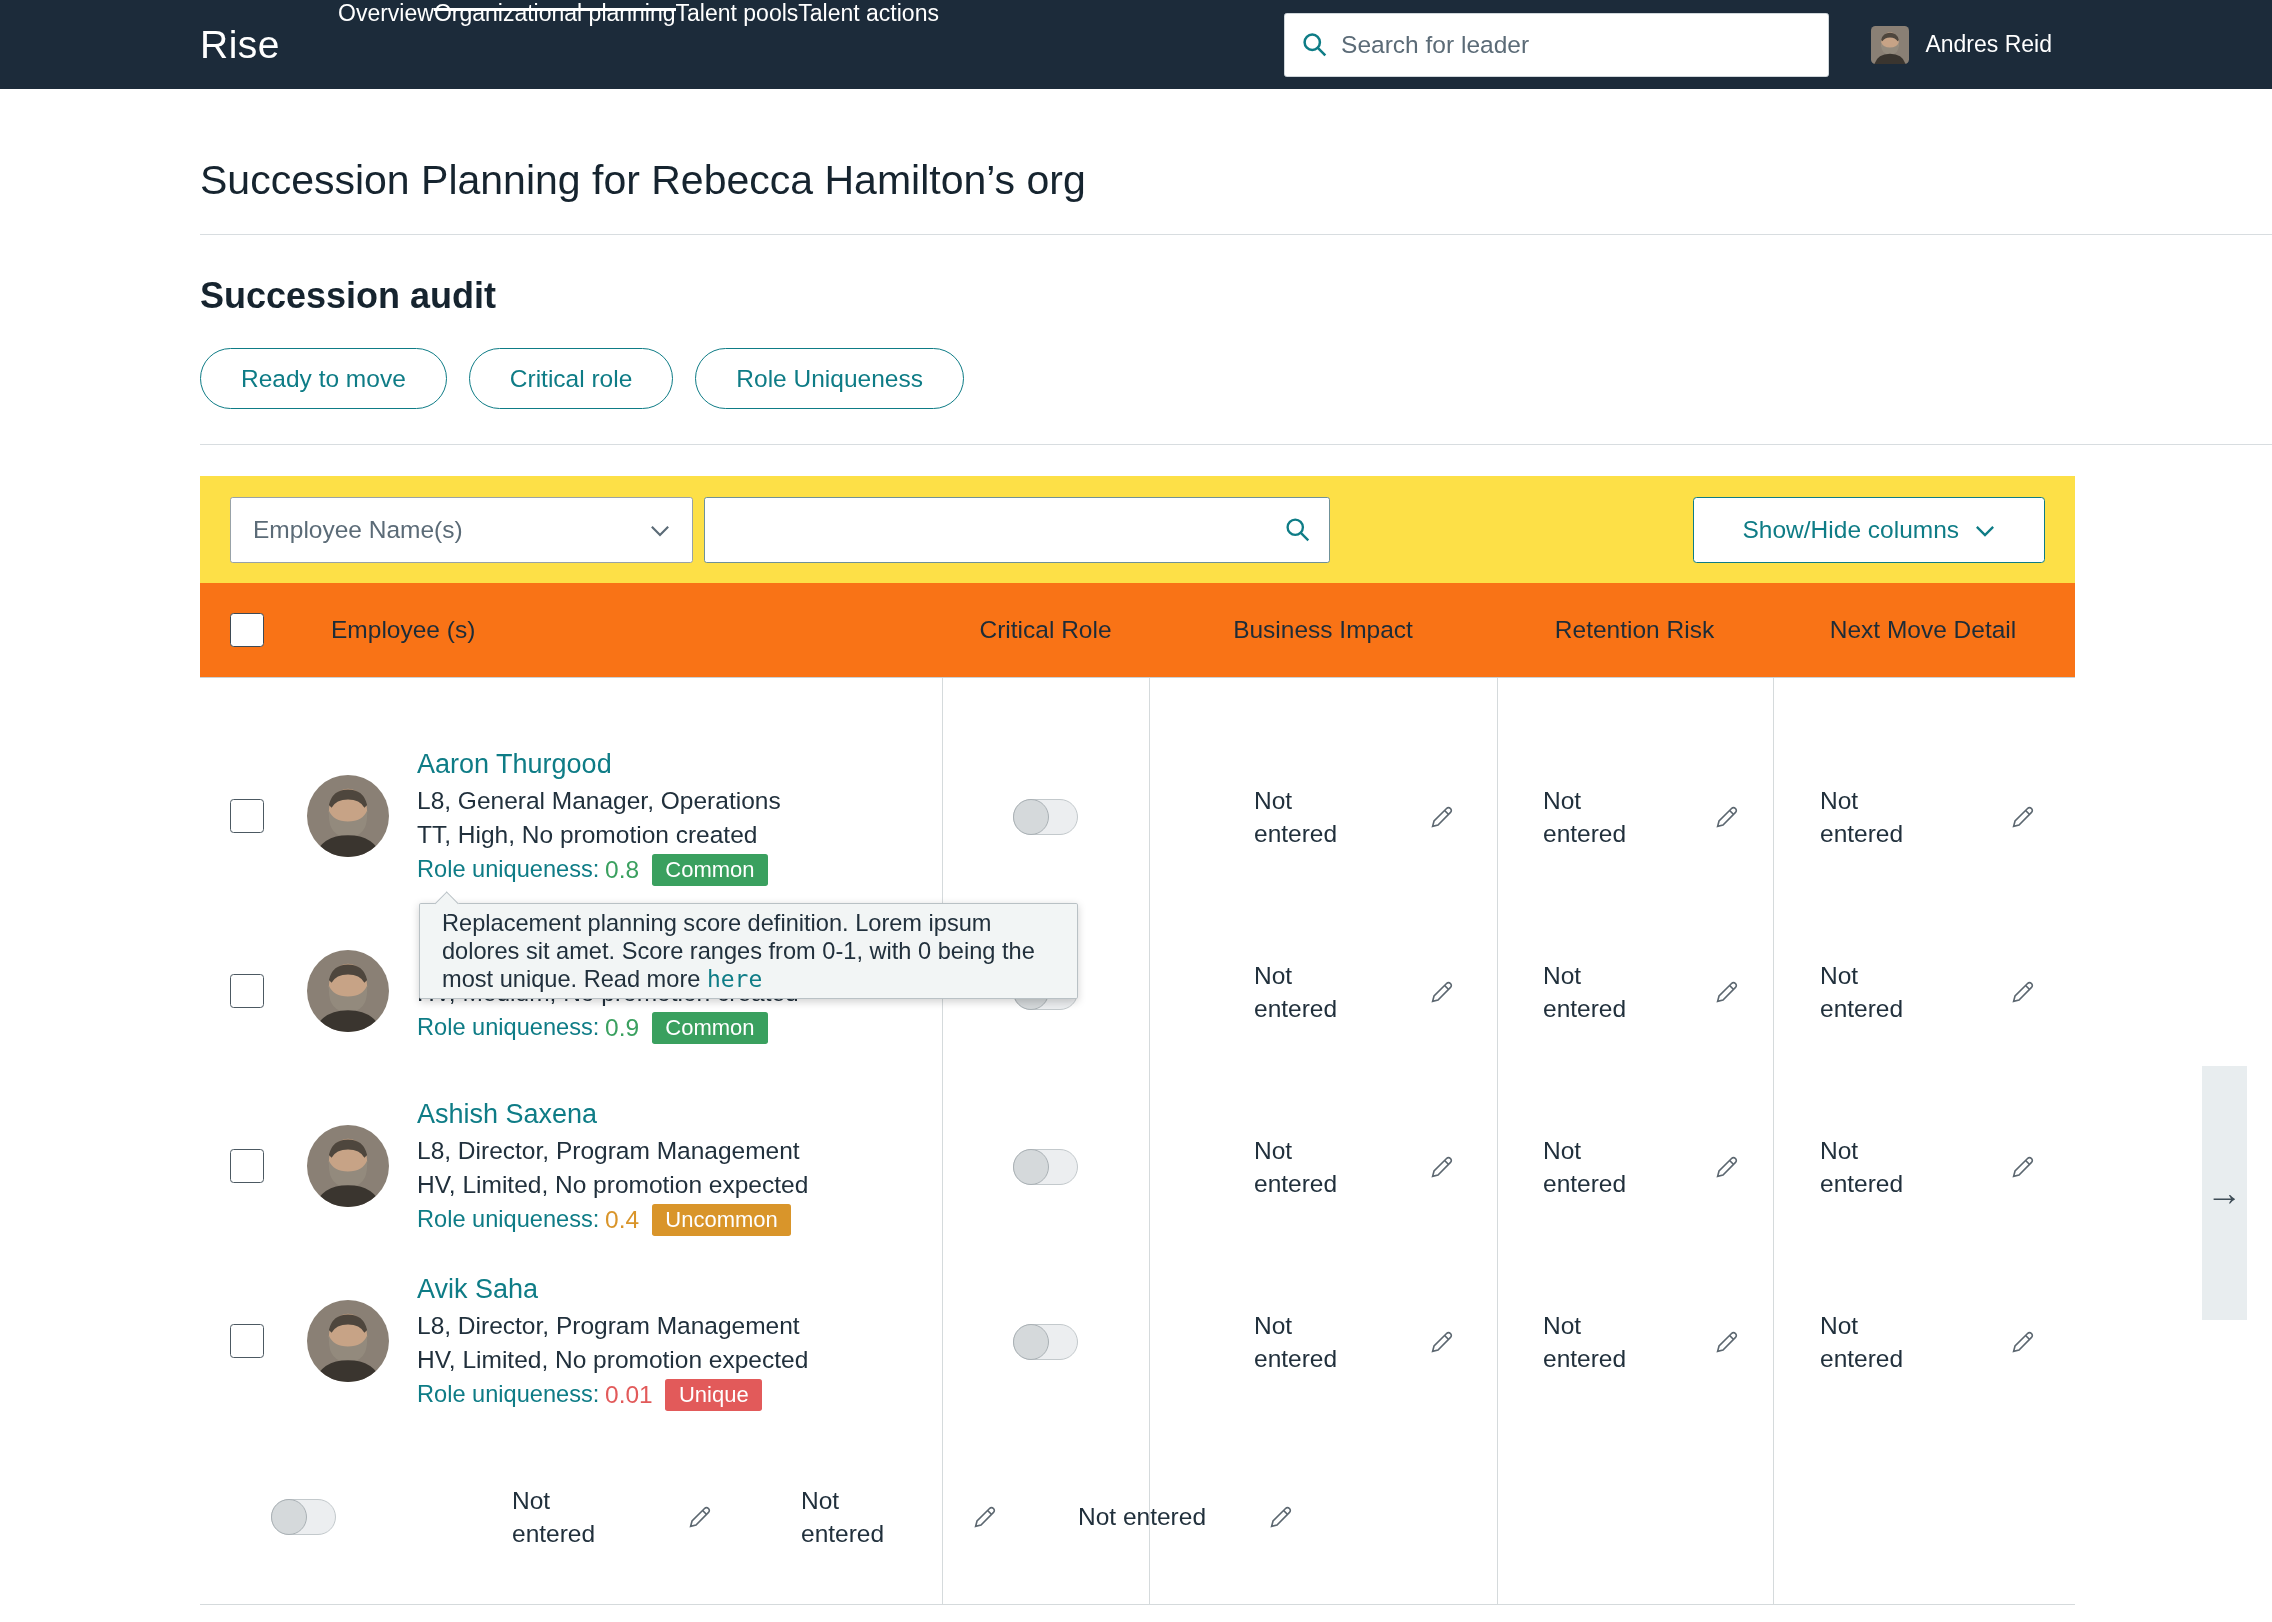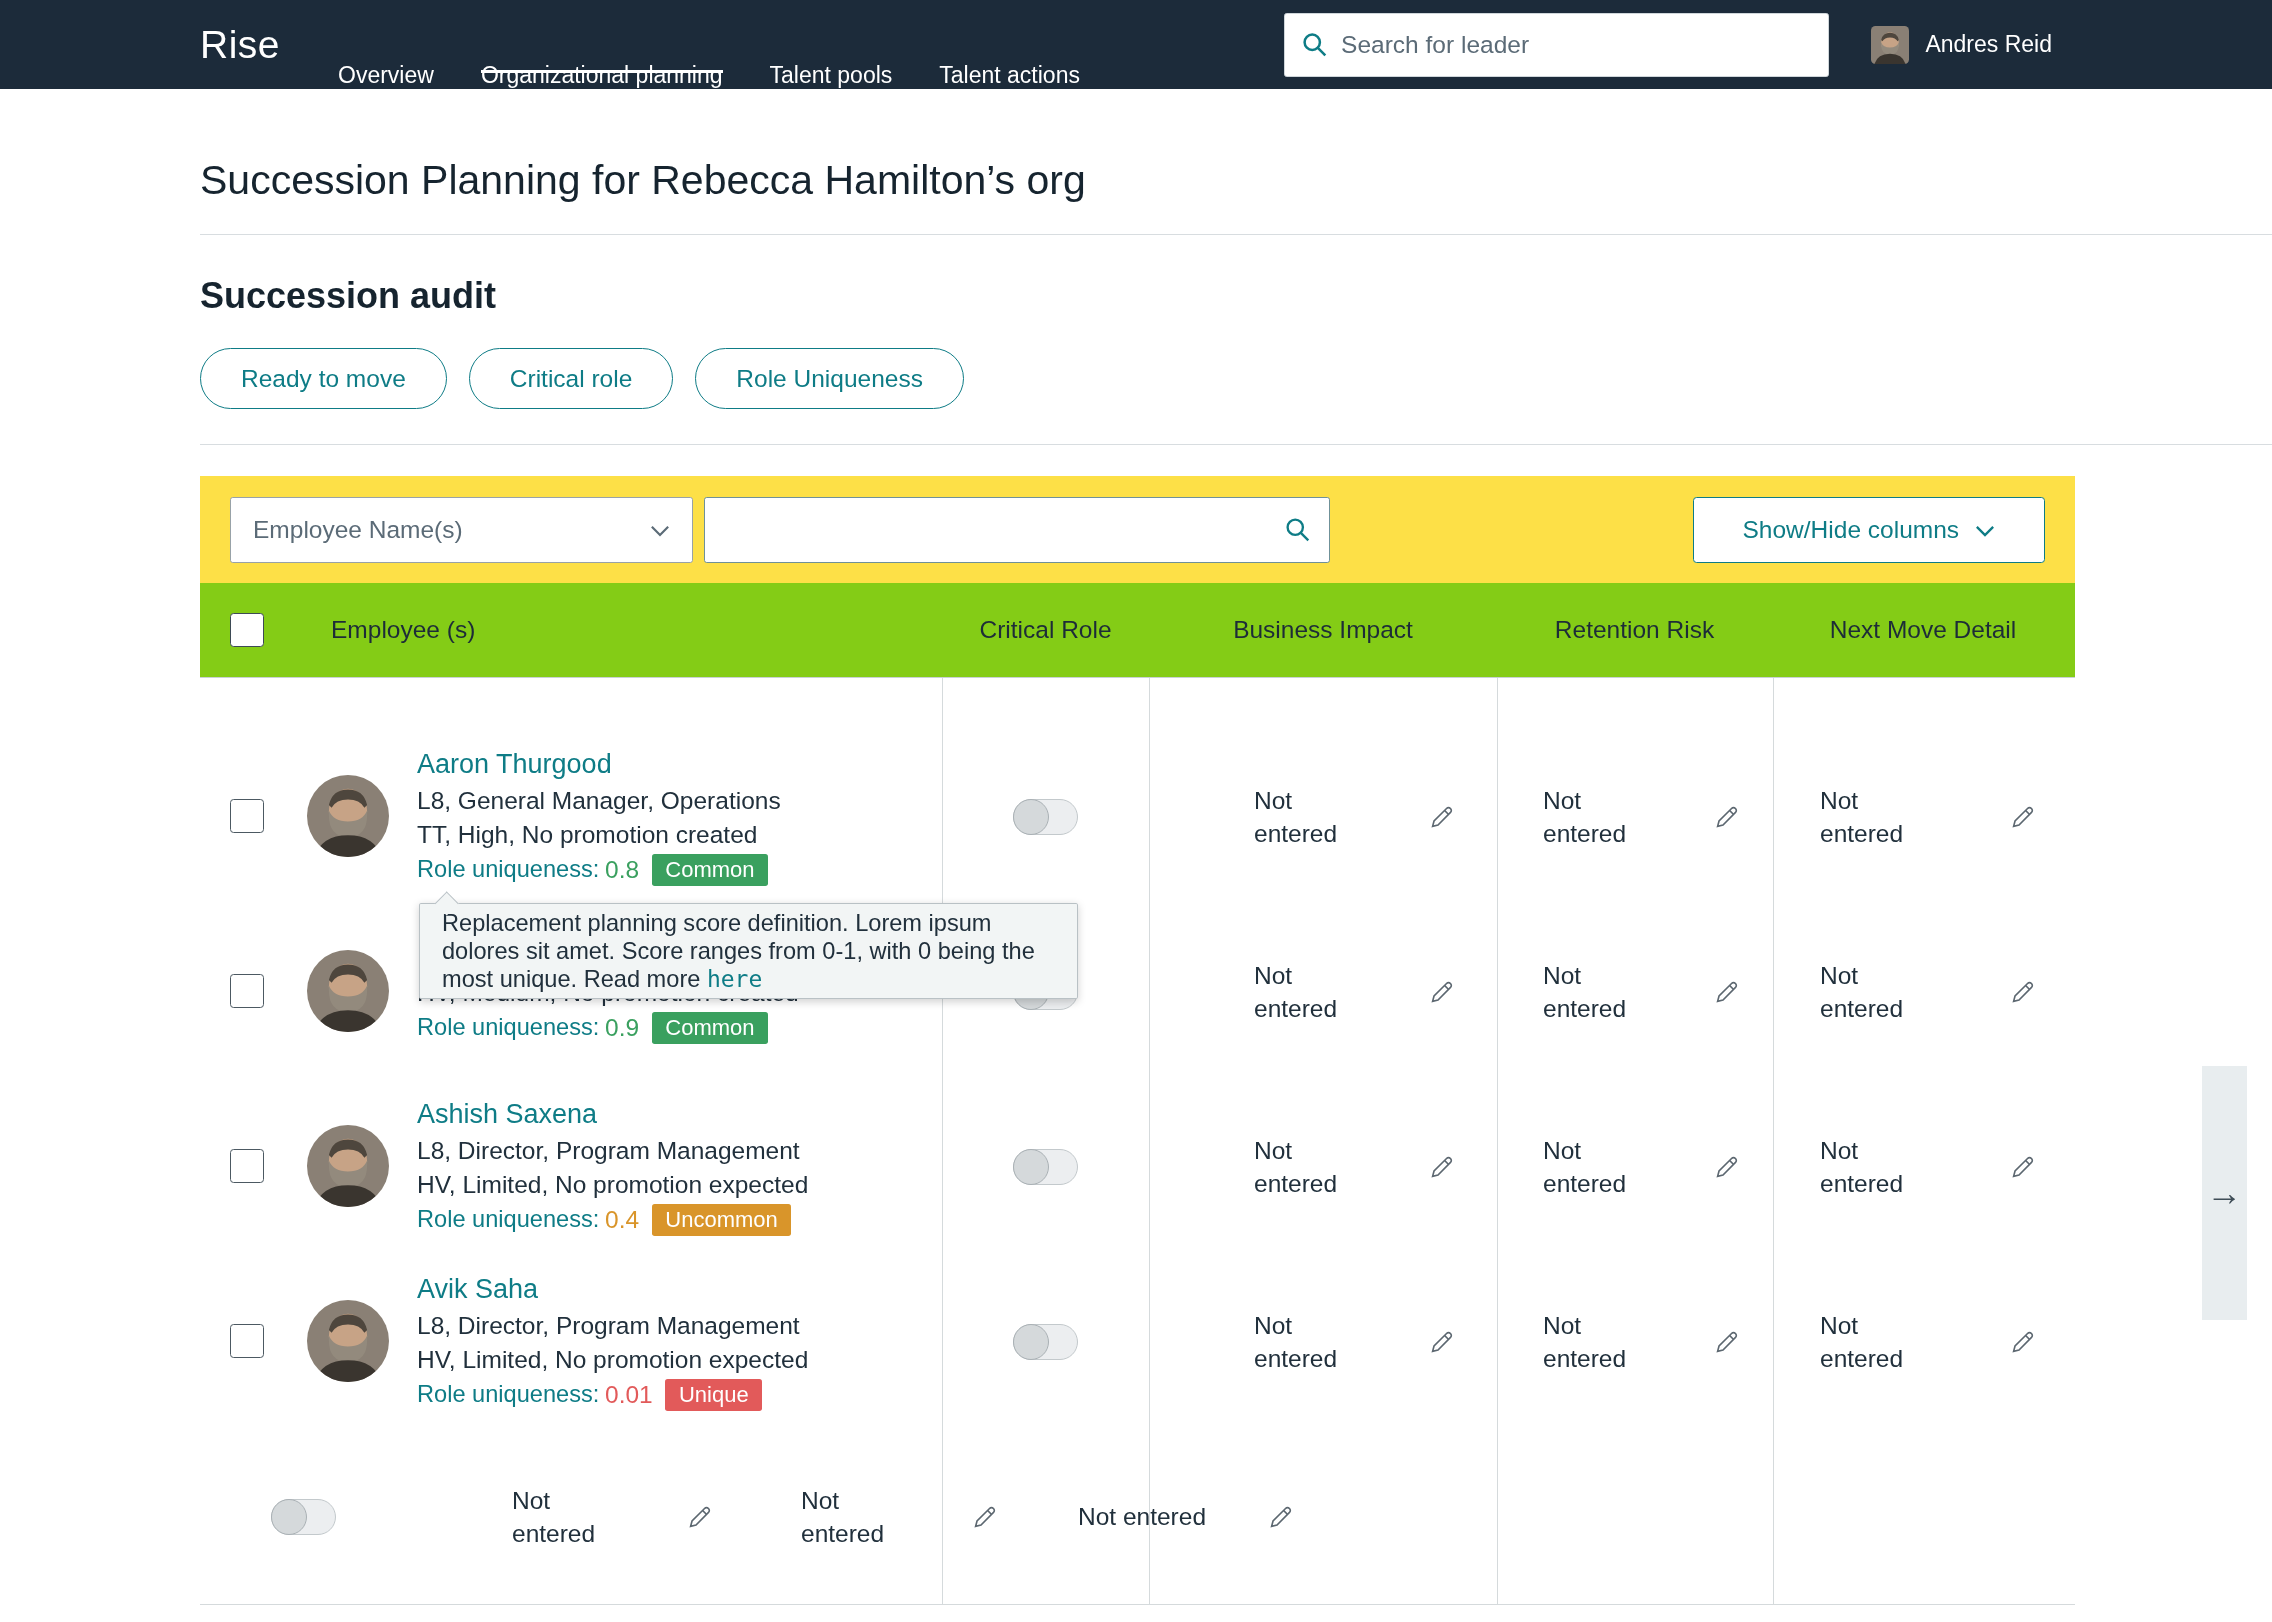--- a/index.html
+++ b/index.html
@@ -3,21 +3,21 @@
 <meta charset="utf-8">
 <style>
   *{box-sizing:border-box;margin:0;padding:0;}
   html,body{width:2273px;height:1623px;}
   body{font-family:"Liberation Sans",sans-serif;background:#ffffff;color:#21303c;position:relative;overflow:hidden;}
   a{cursor:pointer;}
 
   
   .topbar{height:89px;background:#1c2b3a;display:flex;align-items:center;padding-left:200px;padding-right:221px;}
   .brand{color:#ffffff;font-size:39px;font-weight:400;letter-spacing:0.5px;margin-right:58px;}
-  .topnav{display:flex;gap:47px;align-items:flex-end;height:100%;}
+  .topnav{display:flex;align-items:flex-start;height:100%;}
   .nav-item{color:#ffffff;font-size:23px;text-decoration:none;position:relative;display:flex;align-items:center;}
   .nav-item.active::after{content:"";position:absolute;left:0;right:0;bottom:16.4px;height:2.7px;background:#ffffff;}
   .hdr-search{margin-left:auto;width:545px;height:64px;background:#ffffff;border:0.9px solid #cfd6da;border-radius:2.7px;display:flex;align-items:center;padding:0 16.4px;gap:12.7px;}
   .hdr-search input{flex:1;border:none;outline:none;font-size:24.5px;color:#21303c;font-family:inherit;background:transparent;}
   .hdr-search input::placeholder{color:#5b6b77;}
   .user{display:flex;align-items:center;gap:16.4px;margin-left:42px;}
   .user-avatar{width:38px;height:38px;border-radius:4.5px;overflow:hidden;display:block;flex:none;}
   .user-name{color:#ffffff;font-size:23px;white-space:nowrap;}
 
   
@@ -30,21 +30,21 @@
   .rule2{border:none;border-top:0.9px solid #d8dde0;margin-top:35px;}
 
   
   .tablewrap{width:1875px;margin-top:31px;}
   .toolbar{background:#fde047;height:107px;display:flex;align-items:center;padding:0 30px;}
   .dd{width:463px;height:66px;background:#ffffff;border:0.9px solid #98a2a8;border-radius:2.7px;display:flex;align-items:center;justify-content:space-between;padding:0 22px;font-size:24.5px;color:#5b6b77;cursor:pointer;}
   .tb-search{width:626px;height:66px;background:#ffffff;border:0.9px solid #6f9198;border-radius:2.7px;margin-left:11px;display:flex;align-items:center;padding:0 18px;gap:11px;}
   .tb-search input{flex:1;border:none;outline:none;font-size:24.5px;font-family:inherit;}
   .showhide{margin-left:auto;width:352px;height:66px;background:#ffffff;border:1.8px solid #0e7c86;border-radius:3.6px;color:#0e7c86;font-size:24.5px;display:flex;align-items:center;justify-content:center;gap:16.4px;cursor:pointer;}
 
-  .thead{background:#84cc16;height:95px;display:flex;align-items:center;border-bottom:0.9px solid #c9d1d5;}
+  .thead{background:#f97316;height:95px;display:flex;align-items:center;border-bottom:0.9px solid #c9d1d5;}
   .th{font-size:24.5px;color:#1d2c38;}
   .col-emp{width:742px;display:flex;align-items:center;padding-left:30px;}
   .col-crit{width:207px;display:flex;align-items:center;justify-content:center;}
   .col-bi{width:348px;}
   .col-rr{width:275px;}
   .col-nm{width:302px;}
   .thead .col-bi,.thead .col-rr,.thead .col-nm{display:flex;align-items:center;justify-content:center;}
   .thead .th-emp{margin-left:67px;}
 
   .tbody{position:relative;padding-top:51px;border-bottom:0.9px solid #d5dadc;background:#ffffff;}

